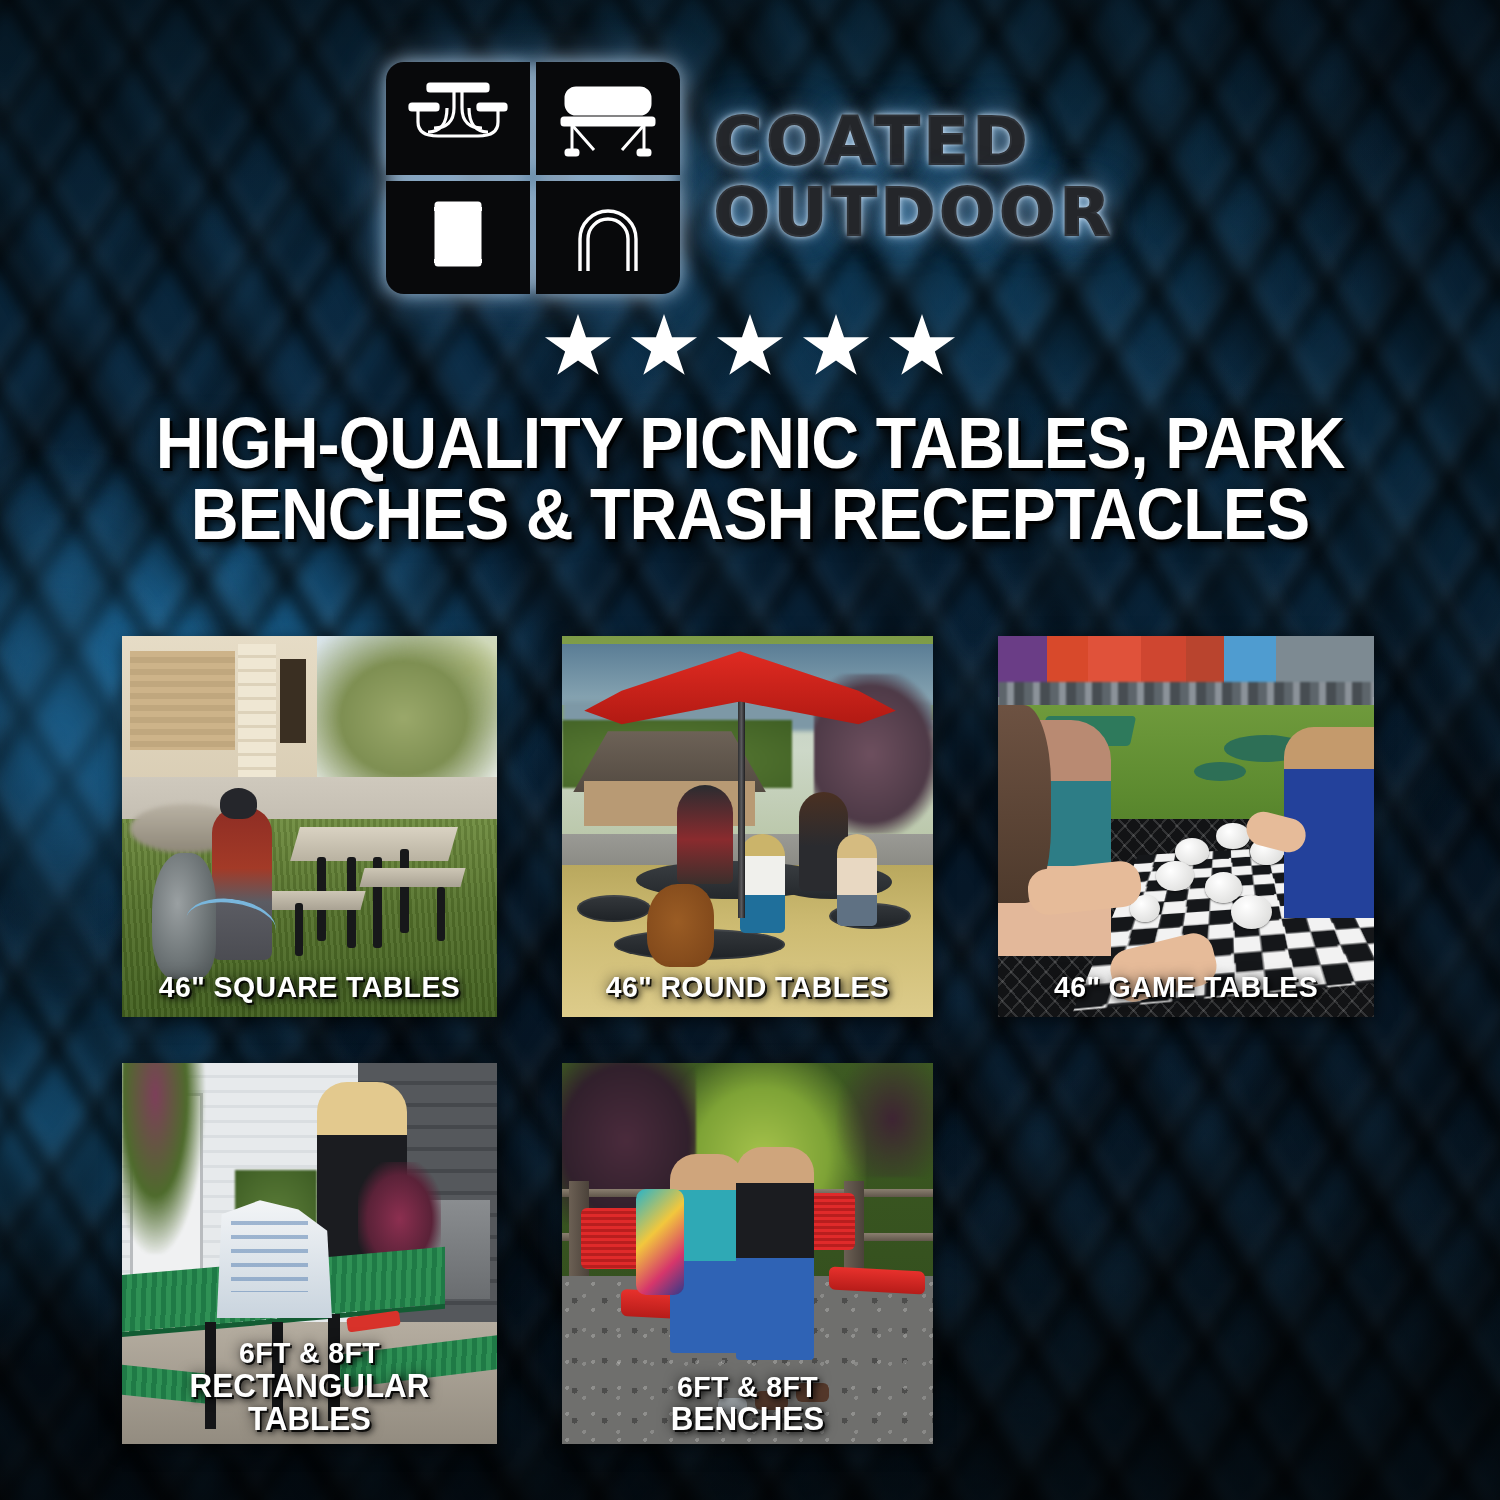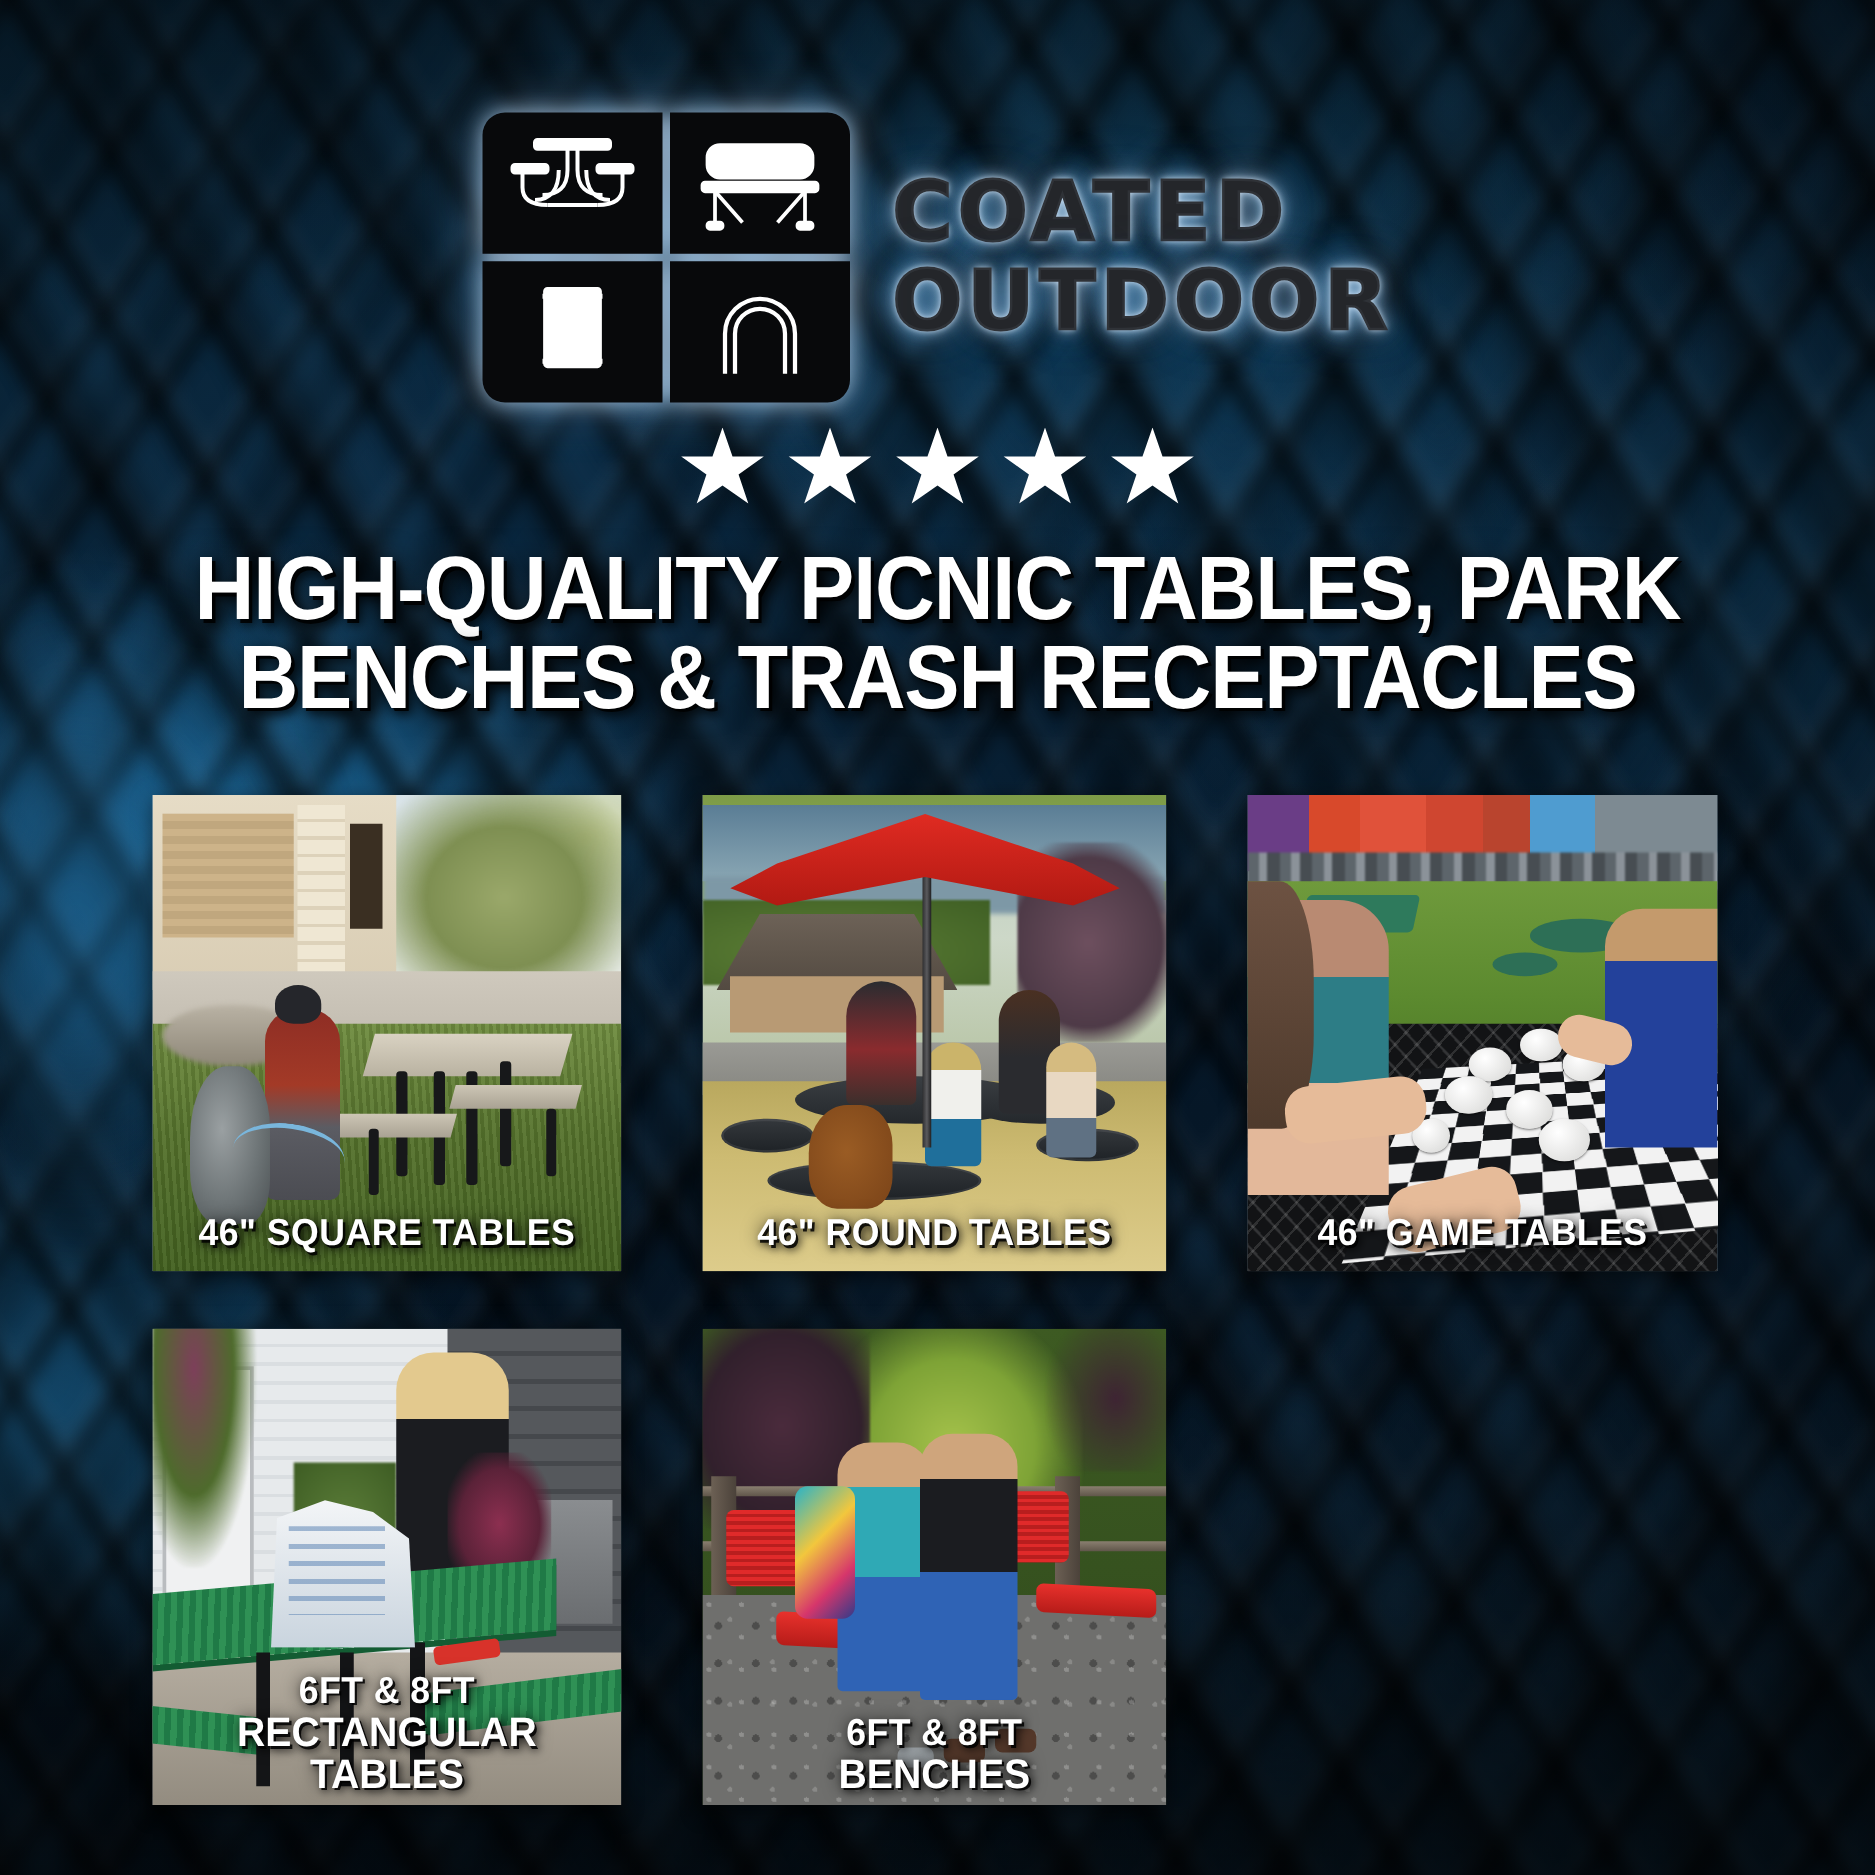--- a/index.html
+++ b/index.html
@@ -59,21 +59,21 @@
   }
   .bg-glow{
     position:absolute;left:0;top:360px;width:600px;height:760px;
     background:radial-gradient(ellipse 300px 380px at 10% 50%, rgba(40,130,190,.45) 0%, rgba(40,130,190,0) 70%);
     filter:blur(24px);
   }
 
   
   .header{position:absolute;left:0;top:0;width:1500px;}
 
-  .logo-row{display:flex;align-items:center;justify-content:center;gap:34px;padding-top:62px;margin-top:28px;}
+  .logo-row{display:flex;align-items:center;justify-content:center;gap:34px;padding-top:62px;}
 
   .logo-mark{
     width:294px;height:232px;flex:0 0 auto;
     display:grid;grid-template-columns:1fr 1fr;grid-template-rows:1fr 1fr;
     gap:6px;
     filter:drop-shadow(0 0 9px rgba(200,228,255,.75)) drop-shadow(0 0 20px rgba(150,200,245,.35));
   }
   .logo-tile{background:#08090b;display:flex;align-items:center;justify-content:center;}
   .logo-tile svg{display:block;}
   .lt-tl{border-radius:18px 0 0 0;}

